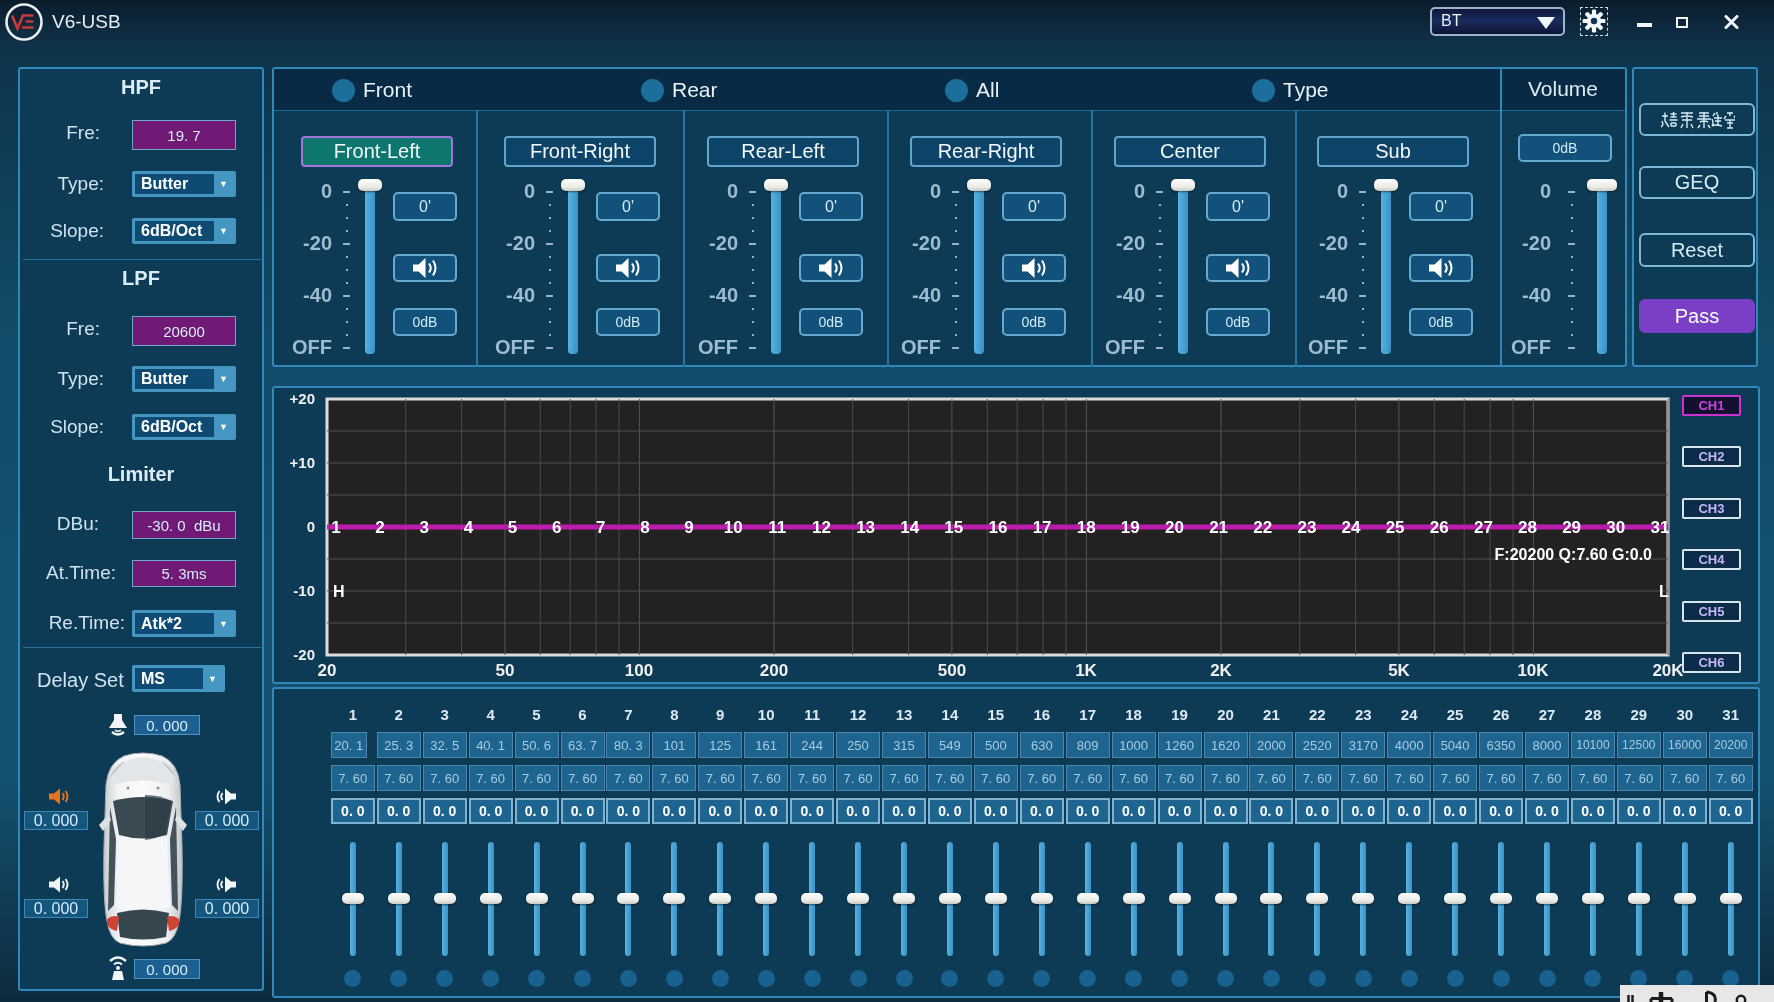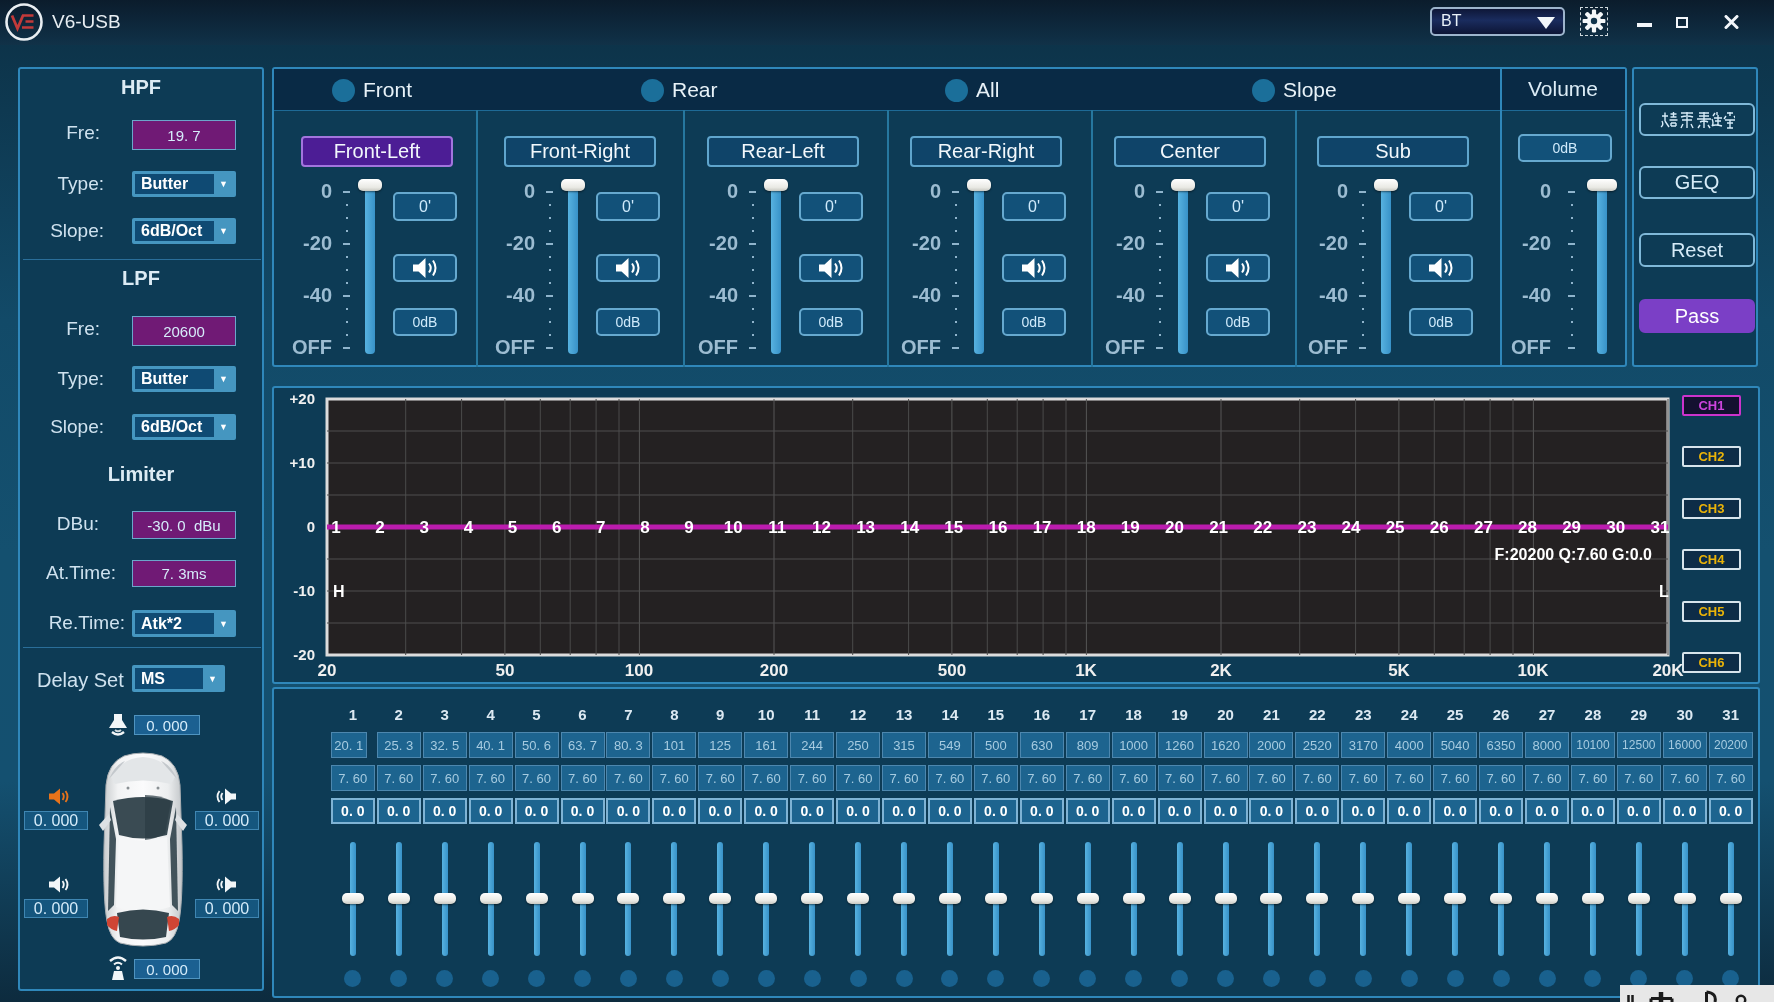--- a/index.html
+++ b/index.html
@@ -21,21 +21,21 @@
  color:#cfeafb;display:flex;align-items:center;justify-content:center;}
 .track{position:absolute;background:linear-gradient(90deg,#57b2e0,#3892c8);border-radius:4px;}
 .thumb{position:absolute;background:linear-gradient(180deg,#ffffff,#e9e9e4 70%,#c9c9c2);border-radius:5px;box-shadow:0 1px 2px rgba(0,0,0,.5);}
 .sclbl{position:absolute;color:#9cbcd1;font-weight:bold;font-size:20px;text-align:right;}
 .tick{position:absolute;background:#8fb4cc;}
 .eqbox{position:absolute;background:#1d648f;border:1px solid #4d87ae;box-sizing:border-box;color:#a6cbe0;
  font-size:13px;display:flex;align-items:center;justify-content:center;}
 .gainbox{position:absolute;background:#1d648f;border:2px solid #7fb3d4;box-sizing:border-box;color:#ffffff;
  font-size:14px;font-weight:bold;display:flex;align-items:center;justify-content:center;}
 .chtag{position:absolute;box-sizing:border-box;border:2px solid #d7e4ec;border-radius:2px;background:#0d2c47;
- color:#eab308;font-size:13px;font-weight:bold;display:flex;align-items:center;justify-content:center;}
+ color:#c4b5fd;font-size:13px;font-weight:bold;display:flex;align-items:center;justify-content:center;}
 .num{position:absolute;color:#dce9f2;font-weight:bold;font-size:15px;text-align:center;}
 </style></head><body>
 <div class="abs" style="left:0;top:0;width:1774px;height:45px;background:linear-gradient(180deg,#0b1c2c,#0f2e44 85%,#113248);"></div>
 <svg class="abs" style="left:4px;top:2px" width="40" height="40" viewBox="0 0 40 40">
  <circle cx="20" cy="20" r="17.5" fill="none" stroke="#e9eef2" stroke-width="2.6"></circle>
  <path d="M8 13.5 L13.5 26.5 L19 13.5" fill="none" stroke="#c23a3a" stroke-width="2.8"></path>
  <path d="M29.5 13.5 H18 M29.5 19.5 H21.5 M29.5 25.5 H18" fill="none" stroke="#c23a3a" stroke-width="2.6"></path>
 </svg>
 <div class="abs" style="left:52px;top:11px;color:#e8eef2;font-size:19px;">V6-USB</div>
 <div class="abs" style="left:1430px;top:7px;width:135px;height:29px;border:2px solid #9db4cc;border-radius:5px;
@@ -88,21 +88,21 @@
     </div>
 <div class="lbl" style="left:2px;width:82px;top:347px;">Slope:</div>
 <div class="dd" style="left:112px;top:345px;width:104px;height:26px;">
       <div class="in">6dB/Oct</div>
       <div class="ch">▼</div>
     </div>
 <div class="sechead" style="top:394px;">Limiter</div>
 <div class="lbl" style="left:2px;width:77px;top:444px;">DBu:</div>
 <div class="vbox" style="left:112px;top:442px;width:104px;height:28px;font-size:15px;">-30. 0&nbsp; dBu</div>
 <div class="lbl" style="left:2px;width:94px;top:493px;">At.Time:</div>
-<div class="vbox" style="left:112px;top:491px;width:104px;height:27px;font-size:15px;">7. 3ms</div>
+<div class="vbox" style="left:112px;top:491px;width:104px;height:27px;font-size:15px;">5. 3ms</div>
 <div class="lbl" style="left:2px;width:103px;top:543px;">Re.Time:</div>
 <div class="dd" style="left:112px;top:541px;width:104px;height:27px;">
       <div class="in">Atk*2</div>
       <div class="ch">▼</div>
     </div>
 <div class="abs" style="left:3px;top:578px;width:238px;height:1px;background:#2a6e99;"></div>
 <div class="abs" style="left:17px;top:600px;color:#cfe2ef;font-size:20px;">Delay Set</div>
 <div class="dd" style="left:112px;top:596px;width:93px;height:27px;">
       <div class="in">MS</div>
       <div class="ch">▼</div>
@@ -185,29 +185,29 @@
 </div>
 <div class="panel" style="left:272px;top:67px;width:1355px;height:300px;">
 <div class="abs" style="left:0;top:0;width:100%;height:41px;background:#092a45;border-bottom:1px solid #1e6a96;"></div>
 <div class="abs" style="left:58px;top:10px;width:23px;height:23px;border-radius:50%;background:#1b6f9a;"></div>
 <div class="abs" style="left:89px;top:9px;color:#e8f2f8;font-size:21px;">Front</div>
 <div class="abs" style="left:367px;top:10px;width:23px;height:23px;border-radius:50%;background:#1b6f9a;"></div>
 <div class="abs" style="left:398px;top:9px;color:#e8f2f8;font-size:21px;">Rear</div>
 <div class="abs" style="left:671px;top:10px;width:23px;height:23px;border-radius:50%;background:#1b6f9a;"></div>
 <div class="abs" style="left:702px;top:9px;color:#e8f2f8;font-size:21px;">All</div>
 <div class="abs" style="left:978px;top:10px;width:23px;height:23px;border-radius:50%;background:#1b6f9a;"></div>
-<div class="abs" style="left:1009px;top:9px;color:#e8f2f8;font-size:21px;">Slope</div>
+<div class="abs" style="left:1009px;top:9px;color:#e8f2f8;font-size:21px;">Type</div>
 <div class="abs" style="left:1226px;top:0;width:2px;height:100%;background:#2f87ba;"></div>
 <div class="abs" style="left:1224px;top:0;width:130px;text-align:center;color:#dcecf6;font-size:21px;top:8px;">Volume</div>
 <div class="abs" style="left:202px;top:41px;width:2px;height:257px;background:#26779f;"></div>
 <div class="abs" style="left:409px;top:41px;width:2px;height:257px;background:#26779f;"></div>
 <div class="abs" style="left:613px;top:41px;width:2px;height:257px;background:#26779f;"></div>
 <div class="abs" style="left:817px;top:41px;width:2px;height:257px;background:#26779f;"></div>
 <div class="abs" style="left:1021px;top:41px;width:2px;height:257px;background:#26779f;"></div>
-<div class="chbtn" style="left:27px;top:67px;width:152px;height:31px;background:#4c1d95;border:2px solid #a275dd;">Front-Left</div>
+<div class="chbtn" style="left:27px;top:67px;width:152px;height:31px;background:#0f766e;border:2px solid #a275dd;">Front-Left</div>
 <div class="track" style="left:91px;top:114px;width:10px;height:171px;"></div>
 <div class="thumb" style="left:84.0px;top:110px;width:24px;height:12px;"></div>
 <div class="sclbl" style="right:1293px;top:111px;width:60px;">0</div>
 <div class="tick" style="left:69px;top:122px;width:7px;height:2px;"></div>
 <div class="tick" style="left:72px;top:135px;width:2px;height:2px;"></div>
 <div class="tick" style="left:72px;top:148px;width:2px;height:2px;"></div>
 <div class="tick" style="left:72px;top:161px;width:2px;height:2px;"></div>
 <div class="sclbl" style="right:1293px;top:163px;width:60px;">-20</div>
 <div class="tick" style="left:69px;top:174px;width:7px;height:2px;"></div>
 <div class="tick" style="left:72px;top:187px;width:2px;height:2px;"></div>

